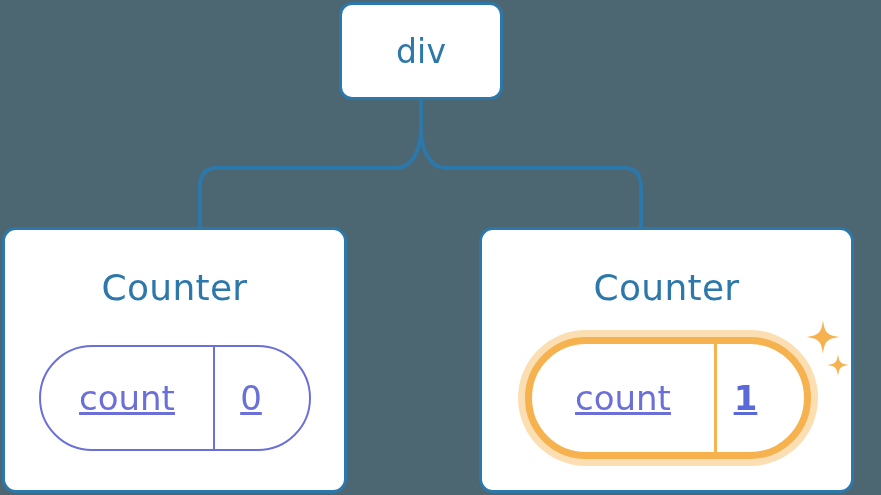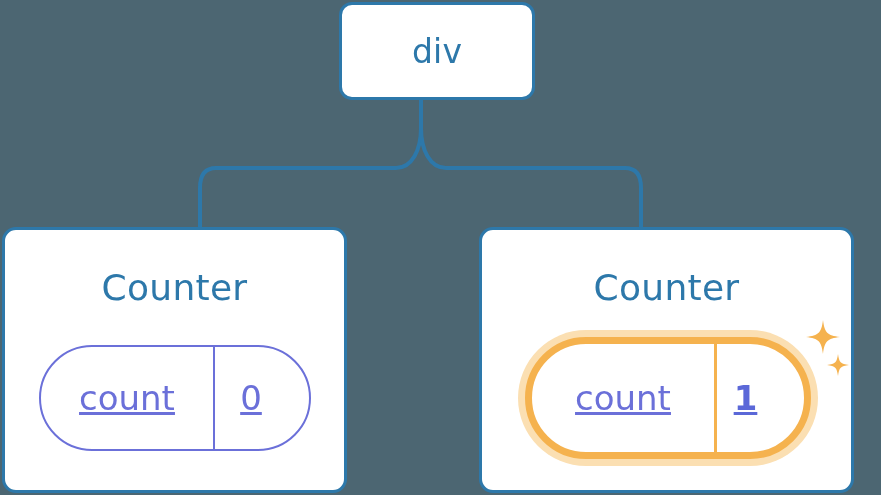--- a/index.html
+++ b/index.html
@@ -36,21 +36,21 @@
     background: #ffffff;
     border: 3px solid #2d78aa;
     border-radius: 13px;
     box-sizing: border-box;
   }
 
   
   #node-div {
     left: 339px;
     top: 2px;
-    width: 196px;
+    width: 164px;
     height: 98px;
     display: flex;
     align-items: center;
     justify-content: center;
   }
   .div-label {
     font-size: 33px;
     color: #2d78aa;
     letter-spacing: 0.2px;
     line-height: 1;

